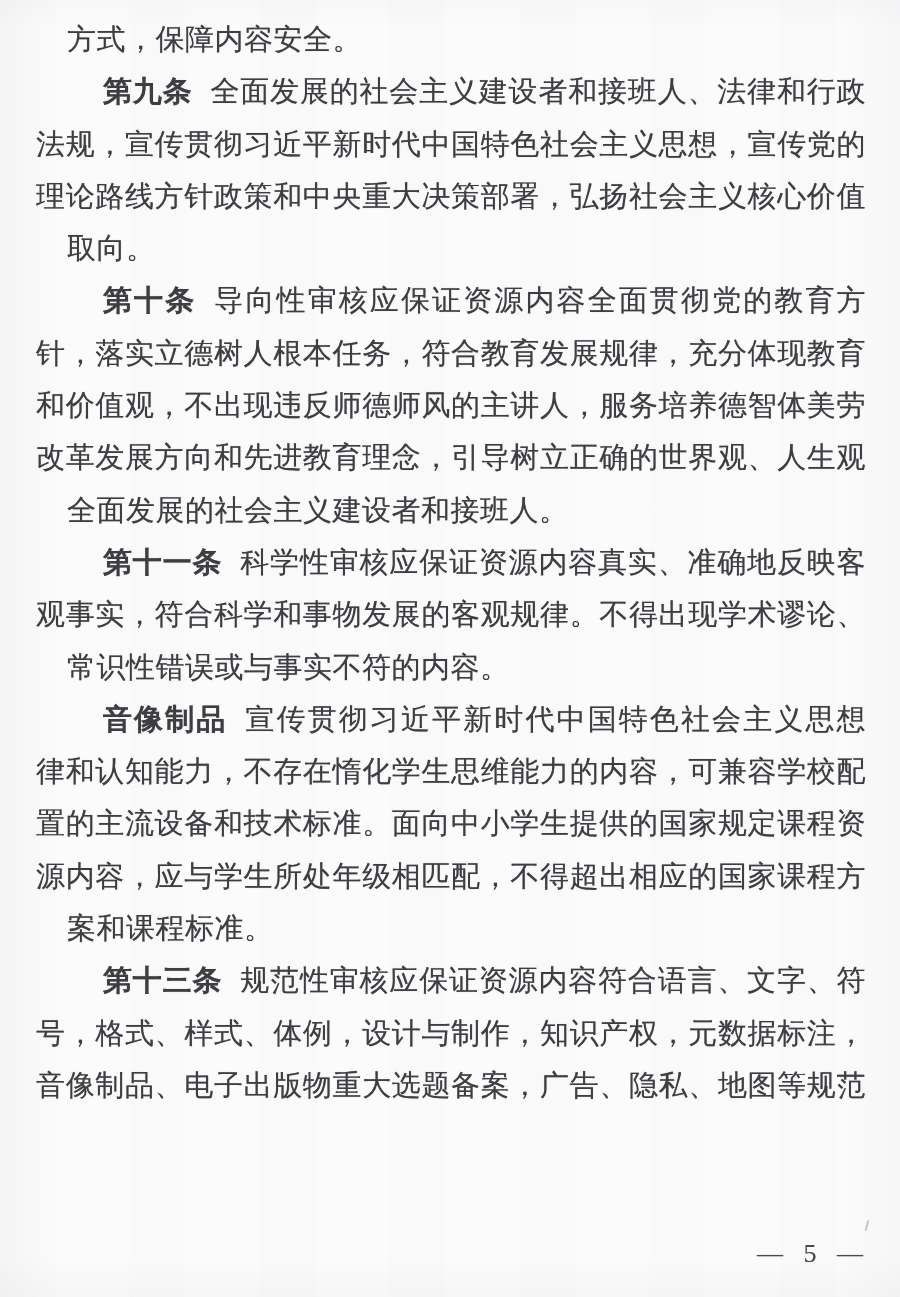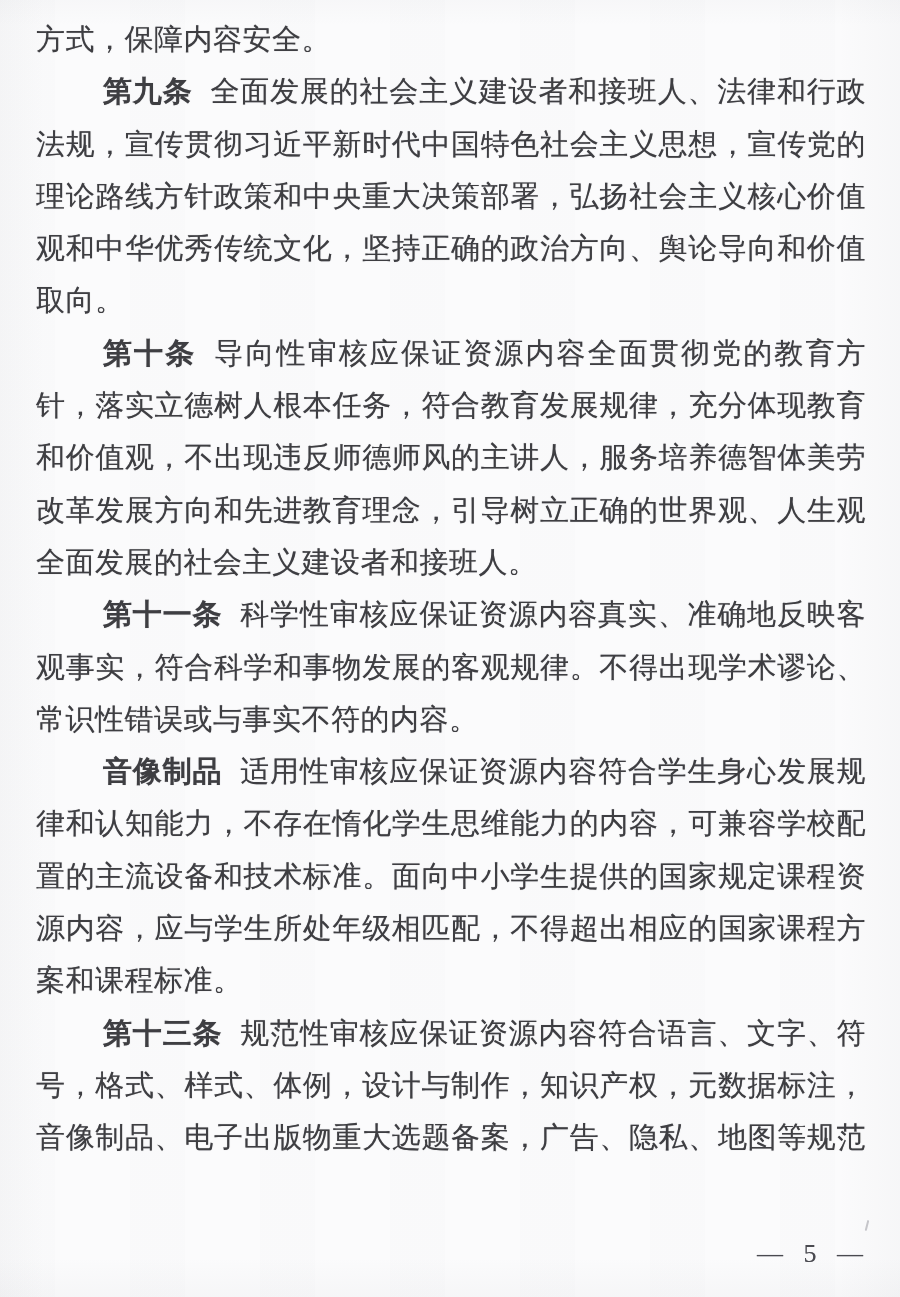--- a/index.html
+++ b/index.html
@@ -33,20 +33,21 @@
     letter-spacing: 0.5px;
     text-align: justify;
     text-align-last: justify;
     text-justify: inter-character;
     white-space: nowrap;
     text-shadow: 0 0 0.7px rgba(70,70,75,0.55);
   }
   .line.pend {
     text-align: left;
     text-align-last: left;
+    margin-left: 31px;
   }
   .line.ind {
     text-indent: 61px;
   }
   .lbl {
     font-weight: 600;
     margin-right: 18px;
     margin-left: 6px;
   }
   .footer {
@@ -80,41 +81,40 @@
   <div class="textblock">
 
     <div class="line pend"><span>方式，保障内容安全。</span></div>
 
     <div class="line ind"><span class="lbl">第九条</span><span>全面发展的社会主义建设者和接班人、法律和行政</span></div>
 
     <div class="line"><span>法规，宣传贯彻习近平新时代中国特色社会主义思想，宣传党的</span></div>
 
     <div class="line"><span>理论路线方针政策和中央重大决策部署，弘扬社会主义核心价值</span></div>
 
-    <div class="line"><span>观和中华优秀传统文化，坚持正确的政治方向、舆论导向和价值</span></div>
 
     <div class="line pend"><span>取向。</span></div>
 
     <div class="line ind"><span class="lbl">第十条</span><span>导向性审核应保证资源内容全面贯彻党的教育方</span></div>
 
     <div class="line"><span>针，落实立德树人根本任务，符合教育发展规律，充分体现教育</span></div>
 
     <div class="line"><span>和价值观，不出现违反师德师风的主讲人，服务培养德智体美劳</span></div>
 
     <div class="line"><span>改革发展方向和先进教育理念，引导树立正确的世界观、人生观</span></div>
 
     <div class="line pend"><span>全面发展的社会主义建设者和接班人。</span></div>
 
     <div class="line ind"><span class="lbl">第十一条</span><span>科学性审核应保证资源内容真实、准确地反映客</span></div>
 
     <div class="line"><span>观事实，符合科学和事物发展的客观规律。不得出现学术谬论、</span></div>
 
     <div class="line pend"><span>常识性错误或与事实不符的内容。</span></div>
 
-    <div class="line ind"><span class="lbl">音像制品</span><span>适用性审核应保证资源内容符合学生身心发展规</span></div>
+    <div class="line ind"><span class="lbl">音像制品</span><span>宣传贯彻习近平新时代中国特色社会主义思想</span></div>
 
     <div class="line"><span>律和认知能力，不存在惰化学生思维能力的内容，可兼容学校配</span></div>
 
     <div class="line"><span>置的主流设备和技术标准。面向中小学生提供的国家规定课程资</span></div>
 
     <div class="line"><span>源内容，应与学生所处年级相匹配，不得超出相应的国家课程方</span></div>
 
     <div class="line pend"><span>案和课程标准。</span></div>
 
     <div class="line ind"><span class="lbl">第十三条</span><span>规范性审核应保证资源内容符合语言、文字、符</span></div>

